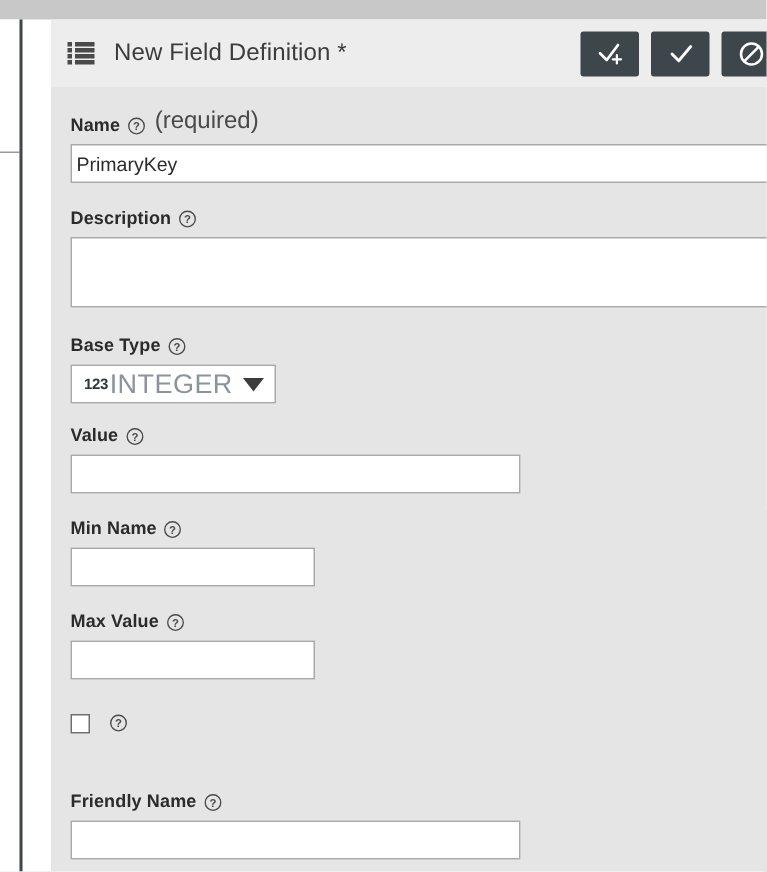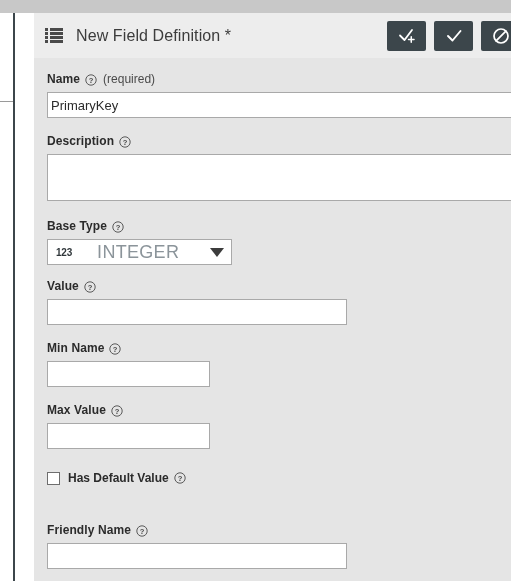--- a/index.html
+++ b/index.html
@@ -135,21 +135,21 @@
     justify-content: center;
     width: 12px; height: 12px;
     margin-left: 5px;
     flex: 0 0 auto;
     cursor: pointer;
   }
   .req-note {
     font-weight: normal;
     color: #4a4a4a;
     margin-left: 6px;
-    font-size: 12px;
+    font-size: 16px;
   }
   .text-input {
     box-sizing: border-box;
     height: 26px;
     border: 1px solid #a9a9a9;
     background: #ffffff;
     font-family: "Liberation Sans", sans-serif;
     font-size: 13px;
     color: #2b2b2b;
     padding: 0 3px;
@@ -179,21 +179,20 @@
   
   .select-box {
     box-sizing: border-box;
     display: inline-flex;
     align-items: center;
     height: 26px;
     border: 1px solid #a9a9a9;
     background: #ffffff;
     padding: 0 7px 0 8px;
     cursor: pointer;
-    gap: 24px;
   }
   .type-num {
     font-size: 10px;
     font-weight: bold;
     color: #30373b;
     letter-spacing: -0.2px;
     margin-right: 1px;
   }
   .type-name {
     font-size: 18px;
@@ -410,21 +409,20 @@
         </span>
       </div>
       <input class="text-input w-small" type="text" value="" style="">
     </div>
 
     <div class="sp-20"></div>
 
     <div class="check-row">
       <span class="cbox"></span>
       <span class="check-label">
-        <span>Has Default Value</span>
         <span class="help-icon">
           <svg width="12" height="12" viewBox="0 0 12 12">
             <circle cx="6" cy="6" r="5.2" stroke="#4a4a4a" stroke-width="0.9" fill="none"></circle>
             <text x="6" y="8.9" text-anchor="middle" font-size="7.6" font-family="Liberation Sans, sans-serif" fill="#4a4a4a">?</text>
           </svg>
         </span>
       </span>
     </div>
 
     <div class="sp-16"></div>

